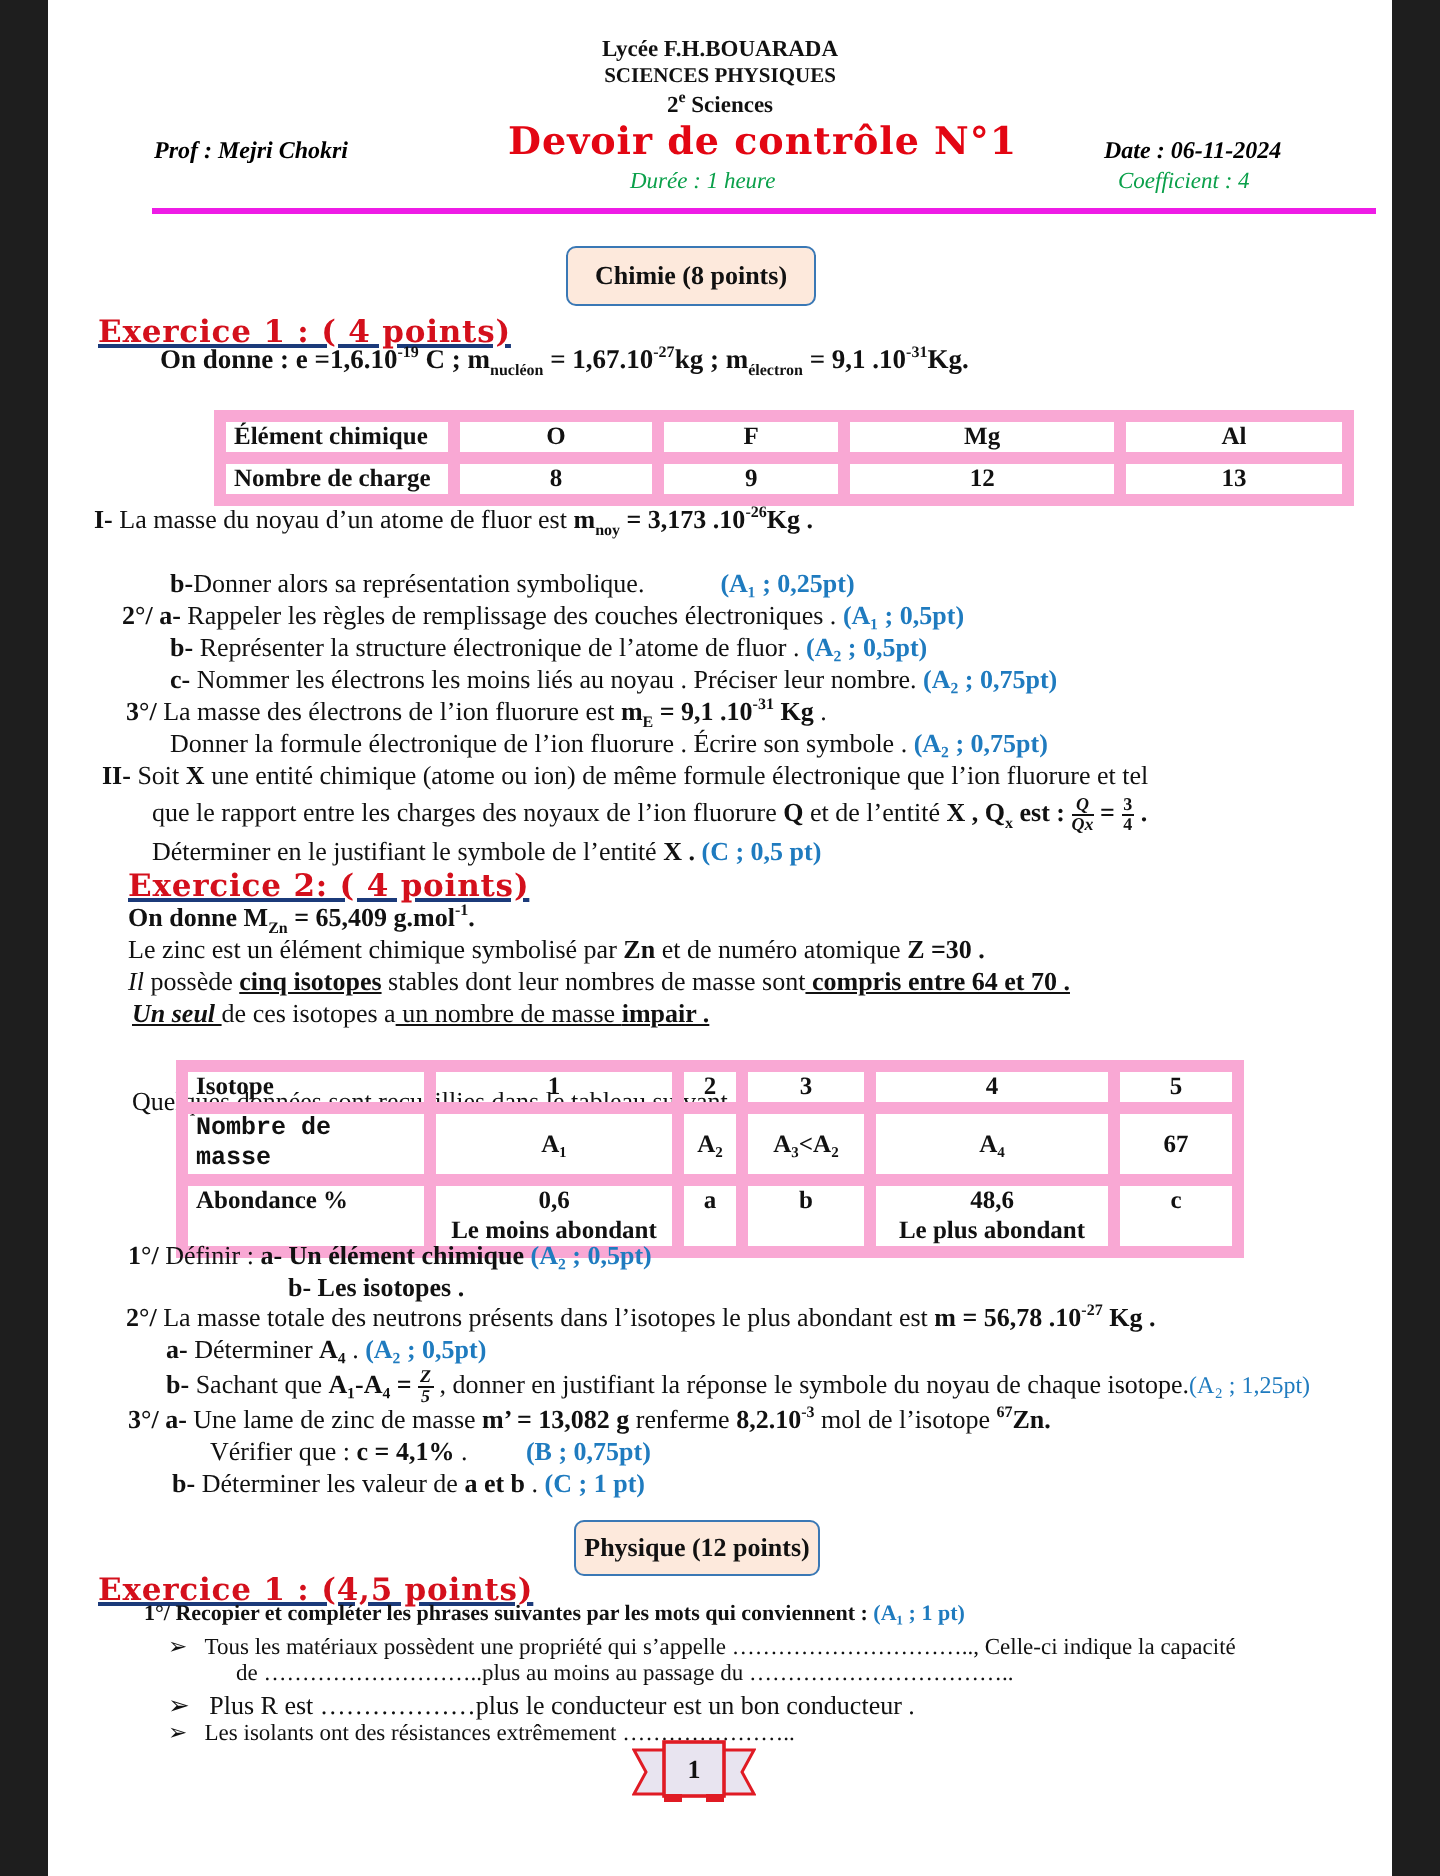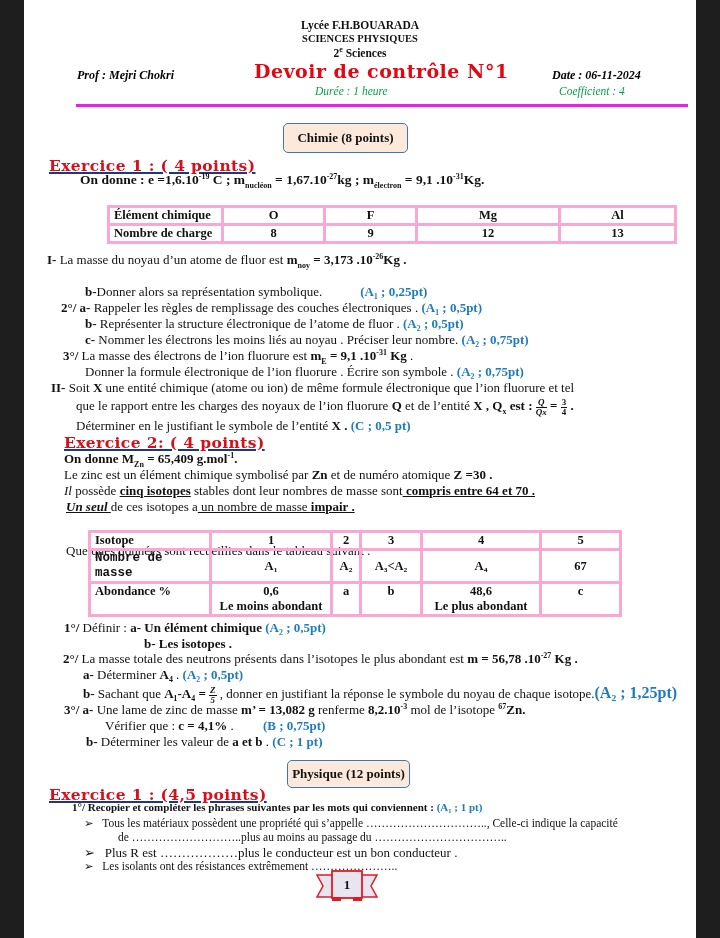--- a/index.html
+++ b/index.html
@@ -18,21 +18,21 @@
   .title-red { color:#e30613; font-weight:bold; font-size:21px; letter-spacing:0.5px; }
   .magenta-rule { position:absolute; left:52px; top:104px; width:612px; height:3px; background:#ee1ce6; }
   .section-box { position:absolute; border:1px solid #3a78b5; border-radius:5px; background:#fde9dc;
                  font-weight:bold; font-size:13px; text-align:center; }
   .ex-title { position:absolute; color:#d4101c; font-weight:bold; font-size:15.5px; letter-spacing:0.4px;
               text-decoration:underline; text-decoration-color:#1b3a7a; text-decoration-thickness:2px;
               font-family:"DejaVu Serif", serif; }
   .line { position:absolute; font-size:13px; white-space:nowrap; }
   sup, sub { font-size:8px; line-height:0; }
   table.grid { border-collapse:collapse; position:absolute; font-size:12.5px; }
-  table.grid td { border:3px solid #f9a8d4; padding:0 4px; height:15px; line-height:15px; }
+  table.grid td { border:6px solid #f9a8d4; padding:0 4px; height:15px; line-height:15px; }
   .frac { display:inline-block; vertical-align:middle; text-align:center; font-size:9px; line-height:9px; font-style:italic; font-weight:bold; }
   .frac span { display:block; }
   .frac .num { border-bottom:1px solid #111; padding:0 1px; }
   .ul { text-decoration:underline; }
   .page-badge { position:absolute; left:292px; top:869px; width:62px; height:34px; }
 </style>
 </head>
 <body>
 
 <div class="page">
@@ -126,21 +126,21 @@
           </td>
       <td class="c" style="vertical-align:top;">c</td>
     </tr>
   </tbody>
     </table>
 
   <div class="line" style="left:40px;top:620px;"><b>1°/ </b><span>Définir :  </span><b>a- Un élément chimique </b><span class="blue">(A₂  ; 0,5pt)</span></div>
   <div class="line b" style="left:120px;top:636px;">b- Les isotopes .</div>
   <div class="line" style="left:39px;top:651px;"><b>2°/ </b><span>La masse totale des neutrons présents dans l’isotopes le plus abondant est </span><b>m = 56,78 .10</b><sup class="b">-27</sup><b> Kg .</b></div>
   <div class="line" style="left:59px;top:667px;"><b>a- </b><span>Déterminer  </span><b>A₄</b><span> .   </span><span class="blue">(A₂  ; 0,5pt)</span></div>
-  <div class="line" style="left:59px;top:684px;"><b>b- </b><span>Sachant que </span><b>A₁-A₄ = </b><span class="frac"><span class="num">Z</span><span>5</span></span><span> , donner en  justifiant la réponse le symbole du noyau de chaque isotope.</span><span class="blue" style="font-weight:bold;font-size:16px;">(A₂  ; 1,25pt)</span></div>
+  <div class="line" style="left:59px;top:684px;"><b>b- </b><span>Sachant que </span><b>A₁-A₄ = </b><span class="frac"><span class="num">Z</span><span>5</span></span><span> , donner en  justifiant la réponse le symbole du noyau de chaque isotope.</span><span class="blue" style="font-weight:normal;font-size:12px;">(A₂  ; 1,25pt)</span></div>
   <div class="line" style="left:40px;top:702px;"><b>3°/ </b><b>a- </b><span>Une lame de zinc de masse </span><b>m’ = 13,082 g</b><span> renferme </span><b>8,2.10</b><sup class="b">-3</sup><span> mol de l’isotope </span><sup class="b">67</sup><b>Zn.</b></div>
   <div class="line" style="left:81px;top:718px;"><span>Vérifier que :  </span><b>c = 4,1%</b><span> .       </span><span style="display:inline-block;width:26px;"></span><span class="blue">(B  ; 0,75pt)</span></div>
   <div class="line" style="left:62px;top:734px;"><b>b- </b><span>Déterminer les valeur de </span><b>a et b</b><span> .  </span><span class="blue">(C ; 1 pt)</span></div>
 
   <div class="section-box" style="left:263px;top:760px;width:121px;height:26px;line-height:26px;">Physique (12 points)</div>
 
   <div class="ex-title" style="left:25px;top:785px;">Exercice 1 : (4,5 points)</div>
   <div class="line" style="left:48px;top:801px;font-size:11px;"><b>1°/ </b><b>Recopier et compléter les phrases suivantes par les mots qui conviennent : </b><span class="blue">(A₁  ; 1 pt)</span></div>
 
   <div class="line" style="left:60px;top:816px;font-size:11.5px;"><span>➢</span>&nbsp;&nbsp;&nbsp;<span>Tous les matériaux possèdent une propriété qui s’appelle ………………………….., Celle-ci indique la capacité</span></div>

